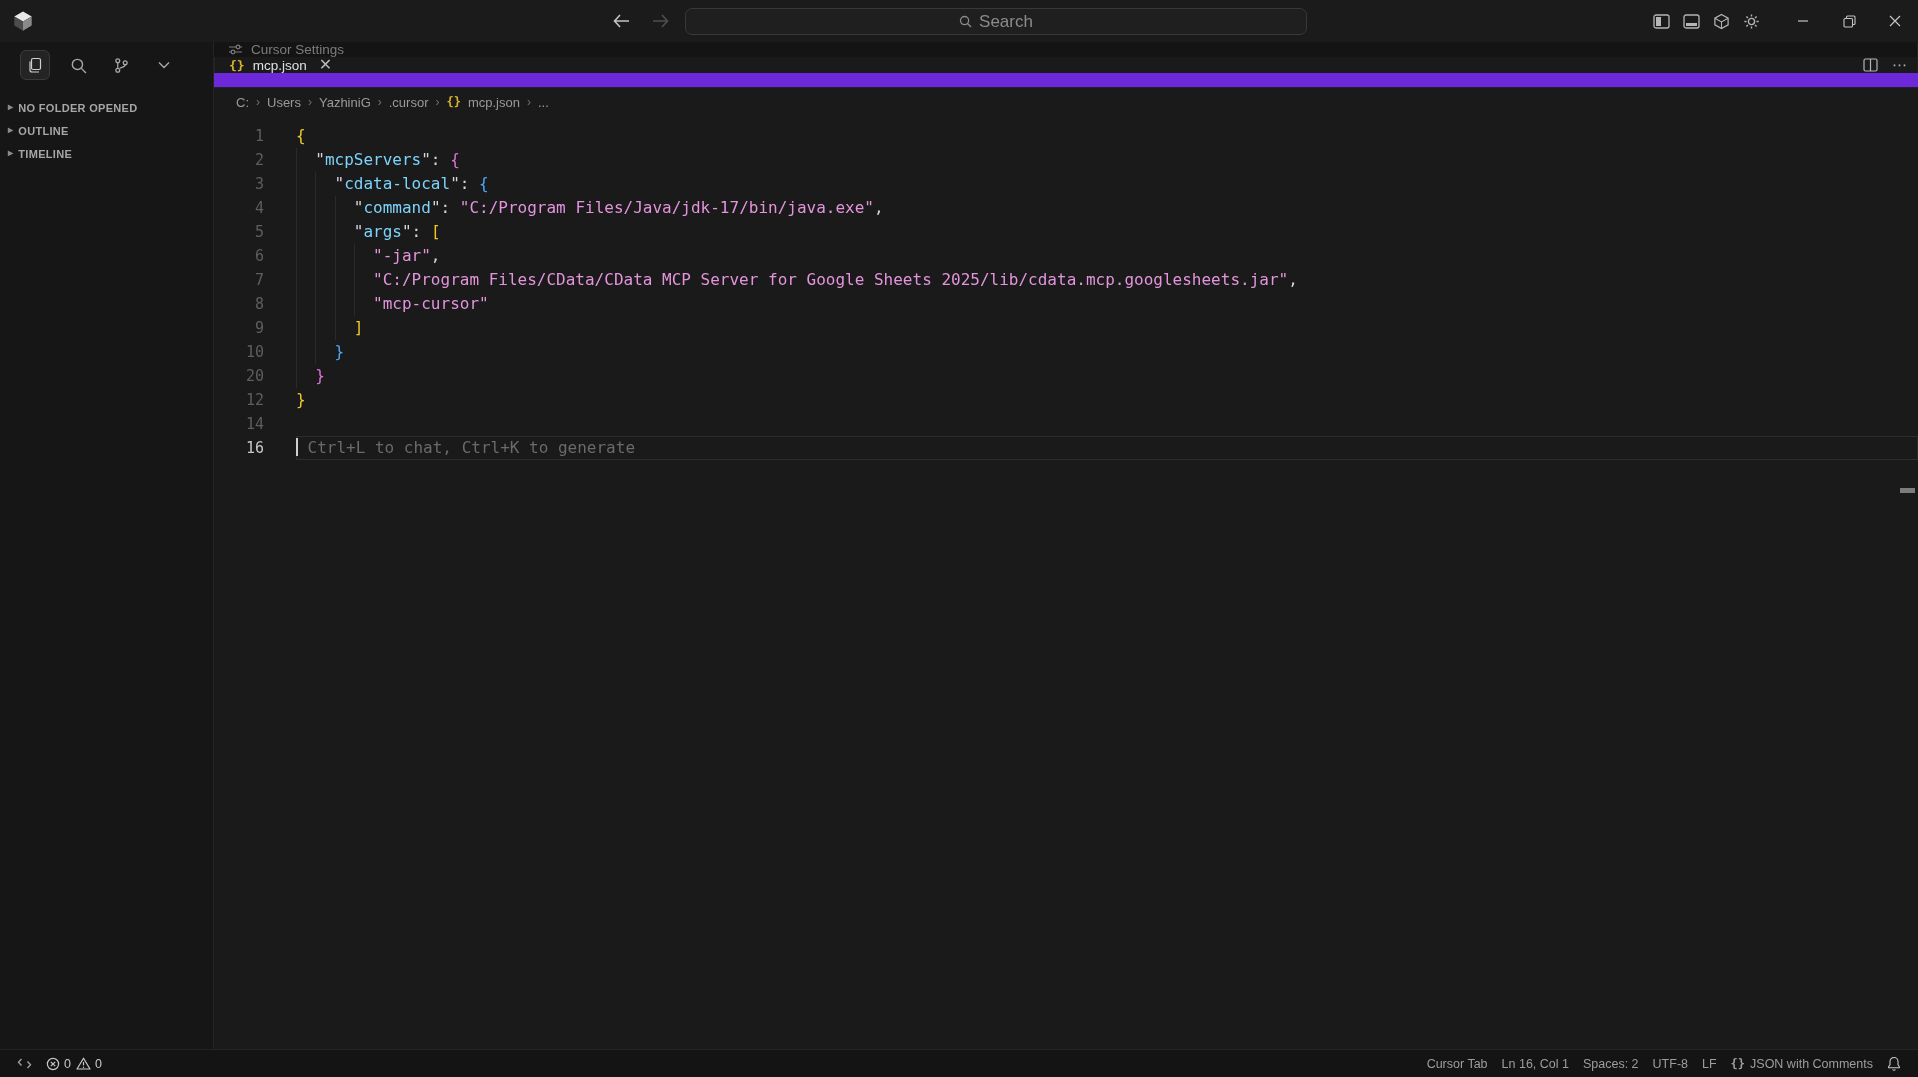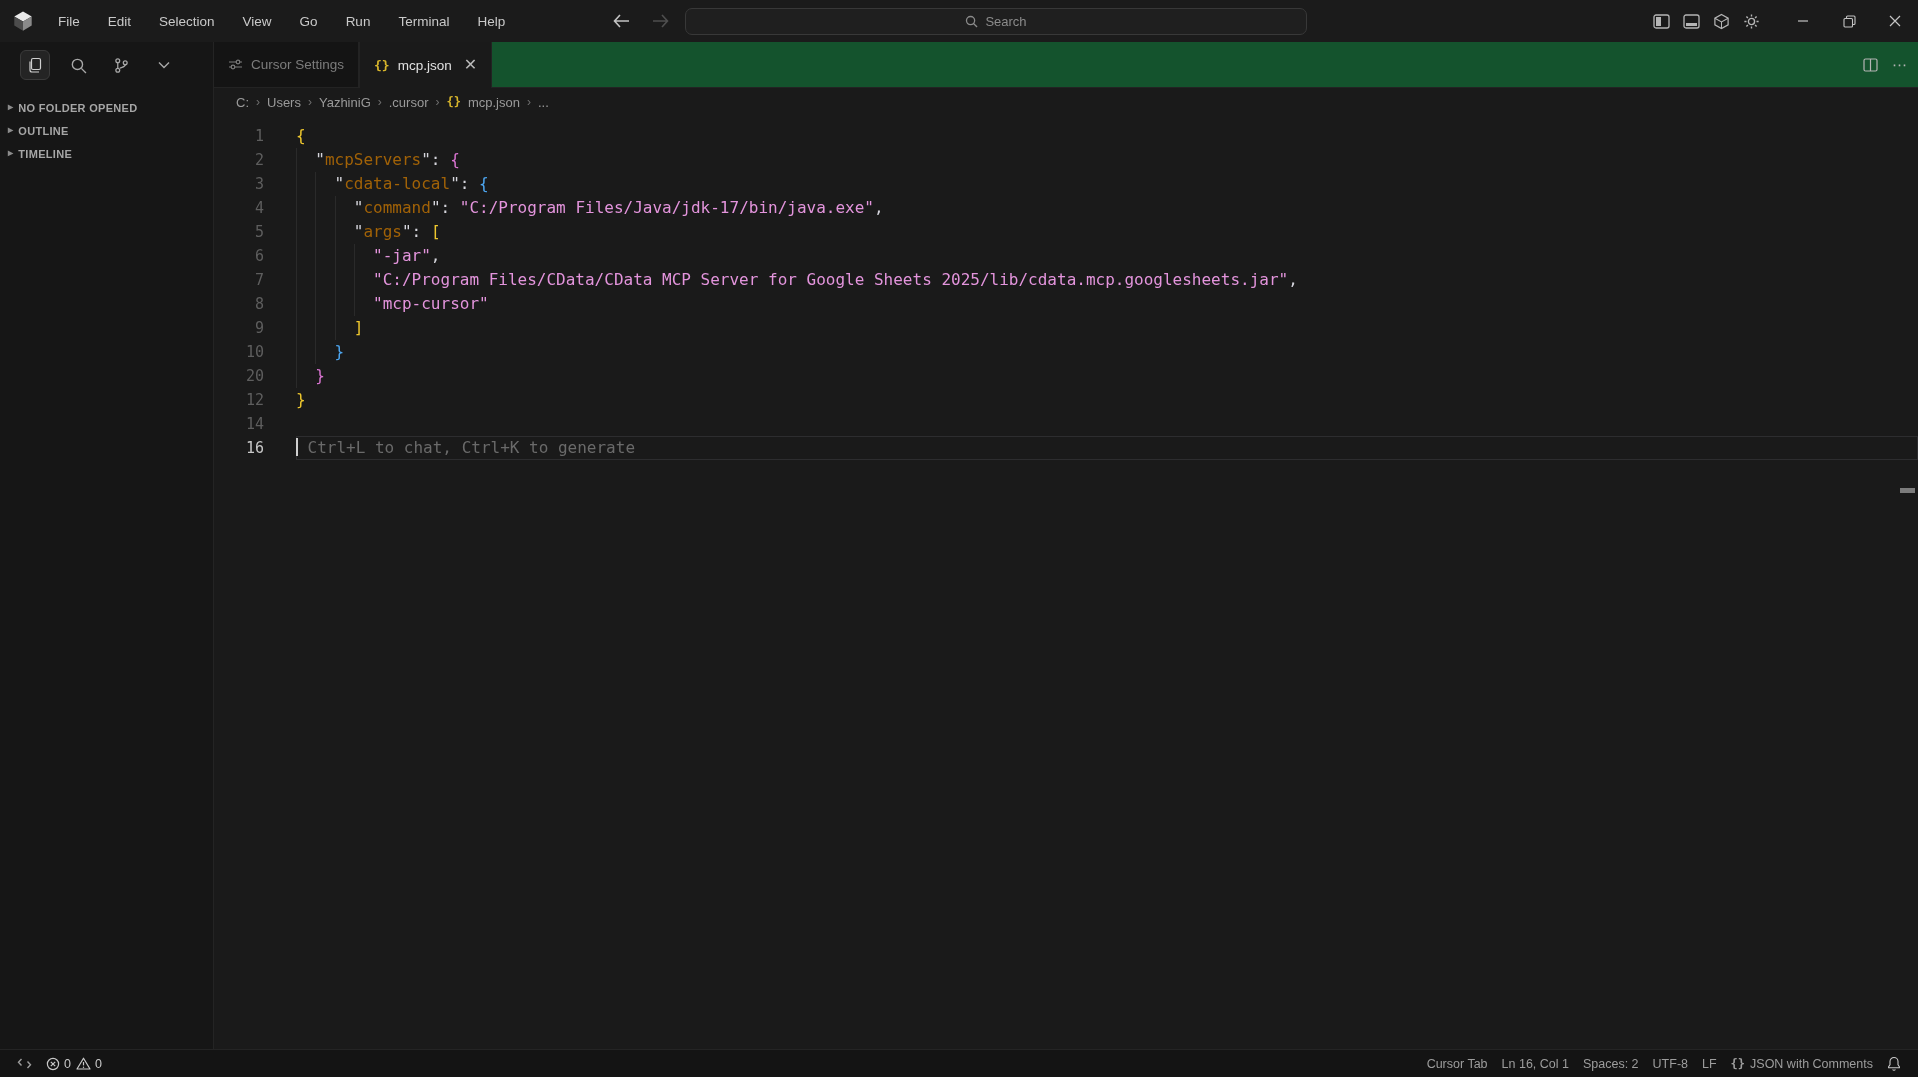--- a/index.html
+++ b/index.html
@@ -9,41 +9,41 @@
 
   
   .titlebar { height:42px; background:#1b1b1b; display:flex; align-items:center; flex:0 0 auto; position:relative; }
   .logo { width:22px; height:22px; margin:0 14px 0 12px; flex:0 0 auto; }
   .menus { display:flex; align-items:center; gap:8px; }
   .menu-item { color:#c9c9c9; font-size:13.5px; padding:5px 10px; border-radius:5px; cursor:default; }
   .nav-arrows { position:absolute; left:612px; top:0; height:42px; display:flex; align-items:center; gap:22px; }
   .nav-arrows svg { display:block; }
   .searchbox { position:absolute; left:685px; top:8px; width:622px; height:27px; background:#1f1f1f;
     border:1px solid #383838; border-radius:7px; display:flex; align-items:center; justify-content:center; gap:7px;
-    color:#8b8b8b; font-size:13px; }
+    color:#8b8b8b; font-size:17px; }
   .tb-right { position:absolute; right:0; top:0; height:42px; display:flex; align-items:center; }
   .tb-icon { width:30px; height:42px; display:flex; align-items:center; justify-content:center; }
   .win-btn  { width:46px; height:42px; display:flex; align-items:center; justify-content:center; }
   .tb-gap { width:14px; }
 
   
   .main { flex:1 1 auto; display:flex; min-height:0; }
   .sidebar { width:214px; background:#161616; border-right:1px solid #242424; display:flex; flex-direction:column; }
   .sb-toolbar { height:46px; display:flex; align-items:center; padding-left:20px; gap:13px; }
   .sb-btn { width:30px; height:30px; display:flex; align-items:center; justify-content:center; border-radius:6px; }
   .sb-btn.active { background:#242424; border:1px solid #3a3a3a; }
   .sb-sections { padding-top:8px; }
   .sb-section { display:flex; align-items:center; gap:5px; height:23px; padding-left:8px;
     color:#a6a6a6; font-size:11px; font-weight:700; letter-spacing:.3px; }
   .chev { color:#8b8b8b; font-size:10px; transform:translateY(-1px); }
 
   .editor-col { flex:1 1 auto; display:flex; flex-direction:column; min-width:0; background:#1a1a1a; }
 
   
-  .tabbar { height:46px; background:#14532d; display:flex; align-items:stretch; border-bottom:1px solid #232323; position:relative; }
+  .tabbar { height:46px; background:#6d28d9; display:flex; align-items:stretch; border-bottom:1px solid #232323; position:relative;flex-direction:column; }
   .tab { display:flex; align-items:center; gap:8px; padding:0 14px; font-size:13.5px; border-right:1px solid #232323; }
   .tab.inactive { color:#7c7c7c; background:#141414; }
   .tab.active { color:#e0e0e0; background:#1a1a1a; margin-bottom:-1px; border-left:1px solid #232323; }
   .braces { font-family:"DejaVu Sans Mono", monospace; font-weight:700; font-size:13px; color:#d7b52b; }
   .tab-close { color:#b9b9b9; font-size:16px; margin-left:4px; line-height:1; }
   .tab-actions { position:absolute; right:10px; top:0; height:46px; display:flex; align-items:center; gap:14px; color:#b5b5b5; }
 
   
   .breadcrumb { height:28px; display:flex; align-items:center; padding-left:22px; gap:7px;
     color:#9a9a9a; font-size:13px; background:#1a1a1a; }
@@ -51,21 +51,21 @@
   .bc-braces { font-family:"DejaVu Sans Mono", monospace; font-weight:700; font-size:12px; color:#d7b52b; }
 
   
   .code-area { flex:1 1 auto; position:relative; overflow:hidden; padding-top:8px;
     font-family:"DejaVu Sans Mono", monospace; font-size:16px; }
   .crow { display:flex; height:24px; line-height:24px; }
   .gut { width:50px; text-align:right; color:#5e5e5e; font-size:15px; flex:0 0 auto; user-select:none; }
   .gut.on { color:#c8c8c8; }
   .ctext { margin-left:32px; white-space:pre; flex:1 1 auto; }
   .ctext.cursorline { box-shadow:inset 0 0 0 1px #2d2d2f; margin-right:0; }
-  .p { color:#d6d6dd; } .k { color:#a16207; } .s { color:#e394dc; }
+  .p { color:#d6d6dd; } .k { color:#7dd3fc; } .s { color:#e394dc; }
   .b1 { color:#eec72e; } .b2 { color:#d974d1; } .b3 { color:#4da6f0; }
   .ghost { color:#6a6a6a;margin-top:28px; }
   .caret { display:inline-block; width:1.5px; height:18px; background:#cfcfcf; vertical-align:-3px; margin-right:10px; }
   .guide { position:absolute; width:1px; background:#2a2a2a; }
   .ruler-mark { position:absolute; right:3px; top:372px; width:15px; height:5px; background:#7c7c7c; }
 
   
   .statusbar { height:28px; flex:0 0 auto; background:#141414; border-top:1px solid #242424;
     display:flex; align-items:center; color:#9d9d9d; font-size:12.5px; padding:0 10px; }
   .st-item { display:flex; align-items:center; gap:5px; padding:0 7px; height:100%; }
@@ -78,30 +78,20 @@
 
 <div class="app">
 
   <div class="titlebar">
     <svg class="logo" viewBox="0 0 24 24">
       <path d="M12 1.5 21.5 7v10L12 22.5 2.5 17V7Z" fill="#1f1f1f"></path>
       <path d="M12 1.5 21.5 7 12 12.5 2.5 7Z" fill="#e9e9e9"></path>
       <path d="M12 12.5 21.5 7v10L12 22.5Z" fill="#8a8a8a"></path>
       <path d="M12 12.5 2.5 7v10L12 22.5Z" fill="#4c4c4c"></path>
     </svg>
-    <div class="menus">
-      <div class="menu-item">File</div>
-      <div class="menu-item">Edit</div>
-      <div class="menu-item">Selection</div>
-      <div class="menu-item">View</div>
-      <div class="menu-item">Go</div>
-      <div class="menu-item">Run</div>
-      <div class="menu-item">Terminal</div>
-      <div class="menu-item">Help</div>
-    </div>
     <div class="nav-arrows">
       <svg width="18" height="14" viewBox="0 0 18 14">
           <path d="M8 1 2.5 7 8 13 M2.5 7H17" stroke="#c4c4c4" stroke-width="1.6" fill="none"></path>
         </svg>
       <svg width="18" height="14" viewBox="0 0 18 14">
           <path d="M10 1 15.5 7 10 13 M15.5 7H1" stroke="#4f4f4f" stroke-width="1.6" fill="none"></path>
         </svg>
     </div>
     <div class="searchbox">
       <svg width="13" height="13" viewBox="0 0 14 14">

